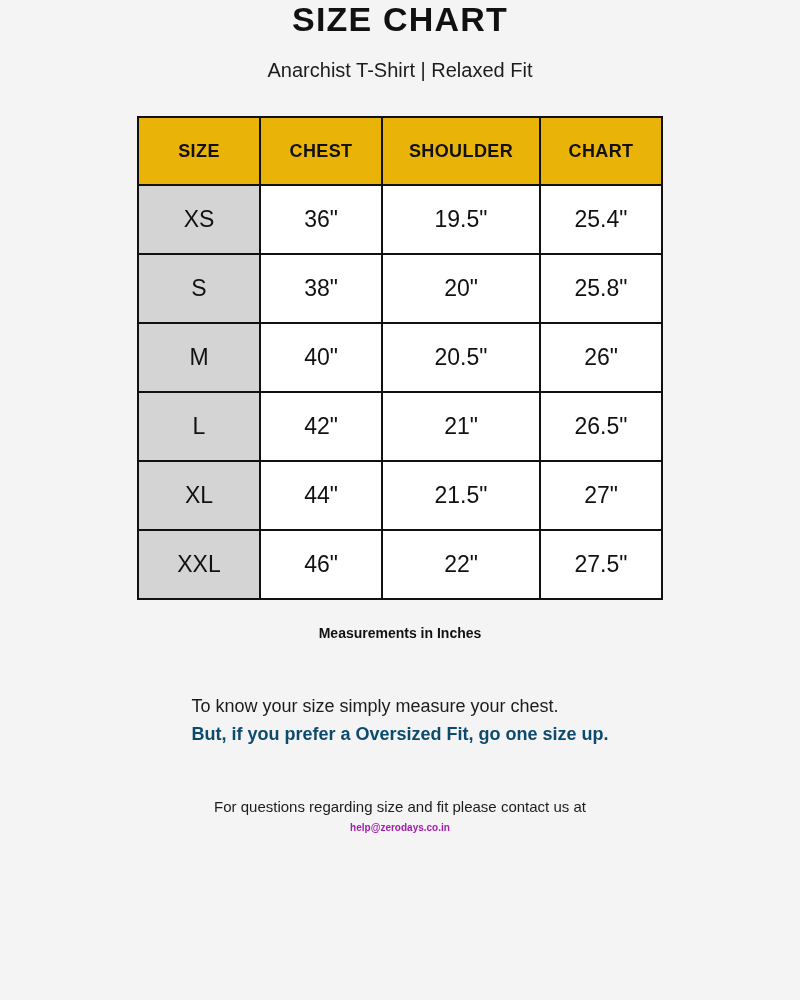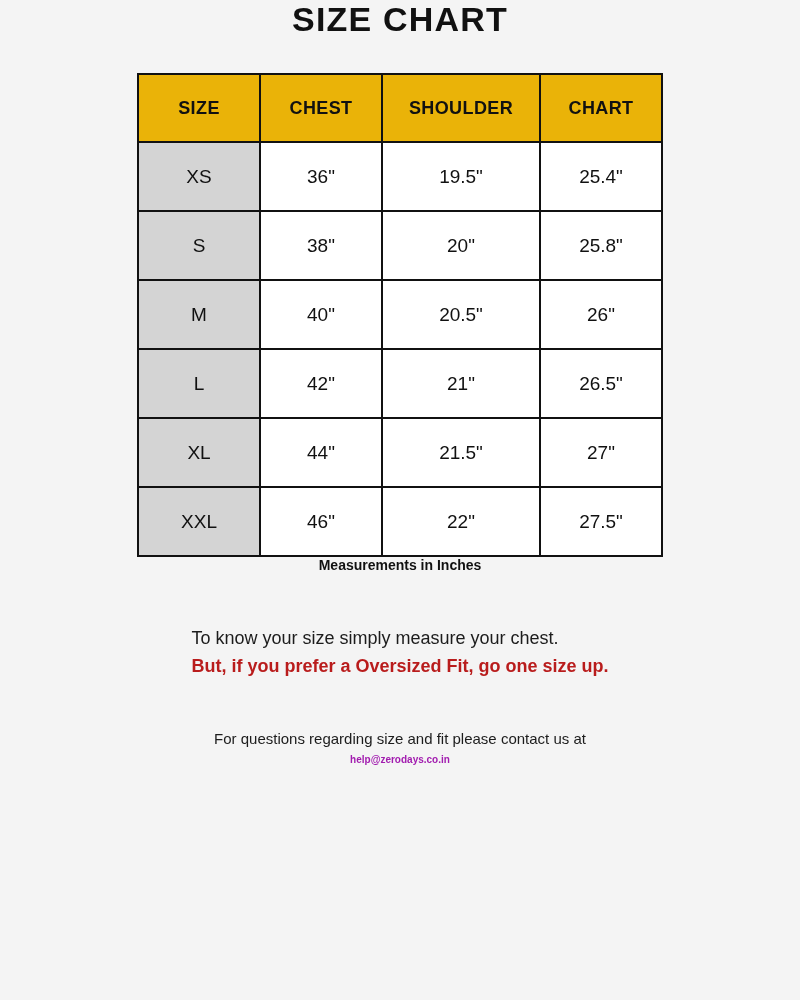--- a/index.html
+++ b/index.html
@@ -42,21 +42,21 @@
   }
   table.size-table {
     border-collapse: collapse;
     width: 524px;
     table-layout: fixed;
   }
   table.size-table th,
   table.size-table td {
     border: 2px solid #111111;
     text-align: center;
-    font-size: 19px;
+    font-size: 23px;
     color: #111111;
     height: 67px;
     padding: 0;
   }
   table.size-table thead th {
     background: #eab308;
     font-weight: bold;
     font-size: 18px;
     letter-spacing: 0.4px;
     height: 66px;
@@ -68,36 +68,37 @@
   table.size-table tbody td {
     background: #ffffff;
     font-weight: normal;
   }
   .col-size   { width: 122px; }
   .col-chest  { width: 122px; }
   .col-shoulder { width: 158px; }
   .col-length { width: 122px; }
 
   .measure-note {
+    margin-top: 25px;
     font-size: 14px;
     font-weight: bold;
     color: #111111;
     text-align: center;
   }
   .info-block {
     margin-top: 52px;
     line-height: 1.55;
   }
   .info-line {
     font-size: 18px;
     color: #1c1c1c;
   }
   .info-line.bold {
     font-weight: bold;
-    color: #b91c1c;
+    color: #0c4a6e;
   }
   .contact-block {
     margin-top: 46px;
     text-align: center;
     line-height: 1.65;
   }
   .contact-line {
     font-size: 15px;
     color: #1c1c1c;
   }
@@ -107,20 +108,21 @@
     color: #a21caf;
   }
 </style>
 </head>
 <body>
 
 <div class="page">
 
   <h1 class="title">SIZE CHART</h1>
 
+  <h2 class="subtitle">Anarchist T-Shirt | Relaxed Fit</h2>
 
   <div class="table-wrap">
     <table class="size-table">
       <colgroup>
         <col class="col-size">
         <col class="col-chest">
         <col class="col-shoulder">
         <col class="col-length">
       </colgroup>
       <thead>

